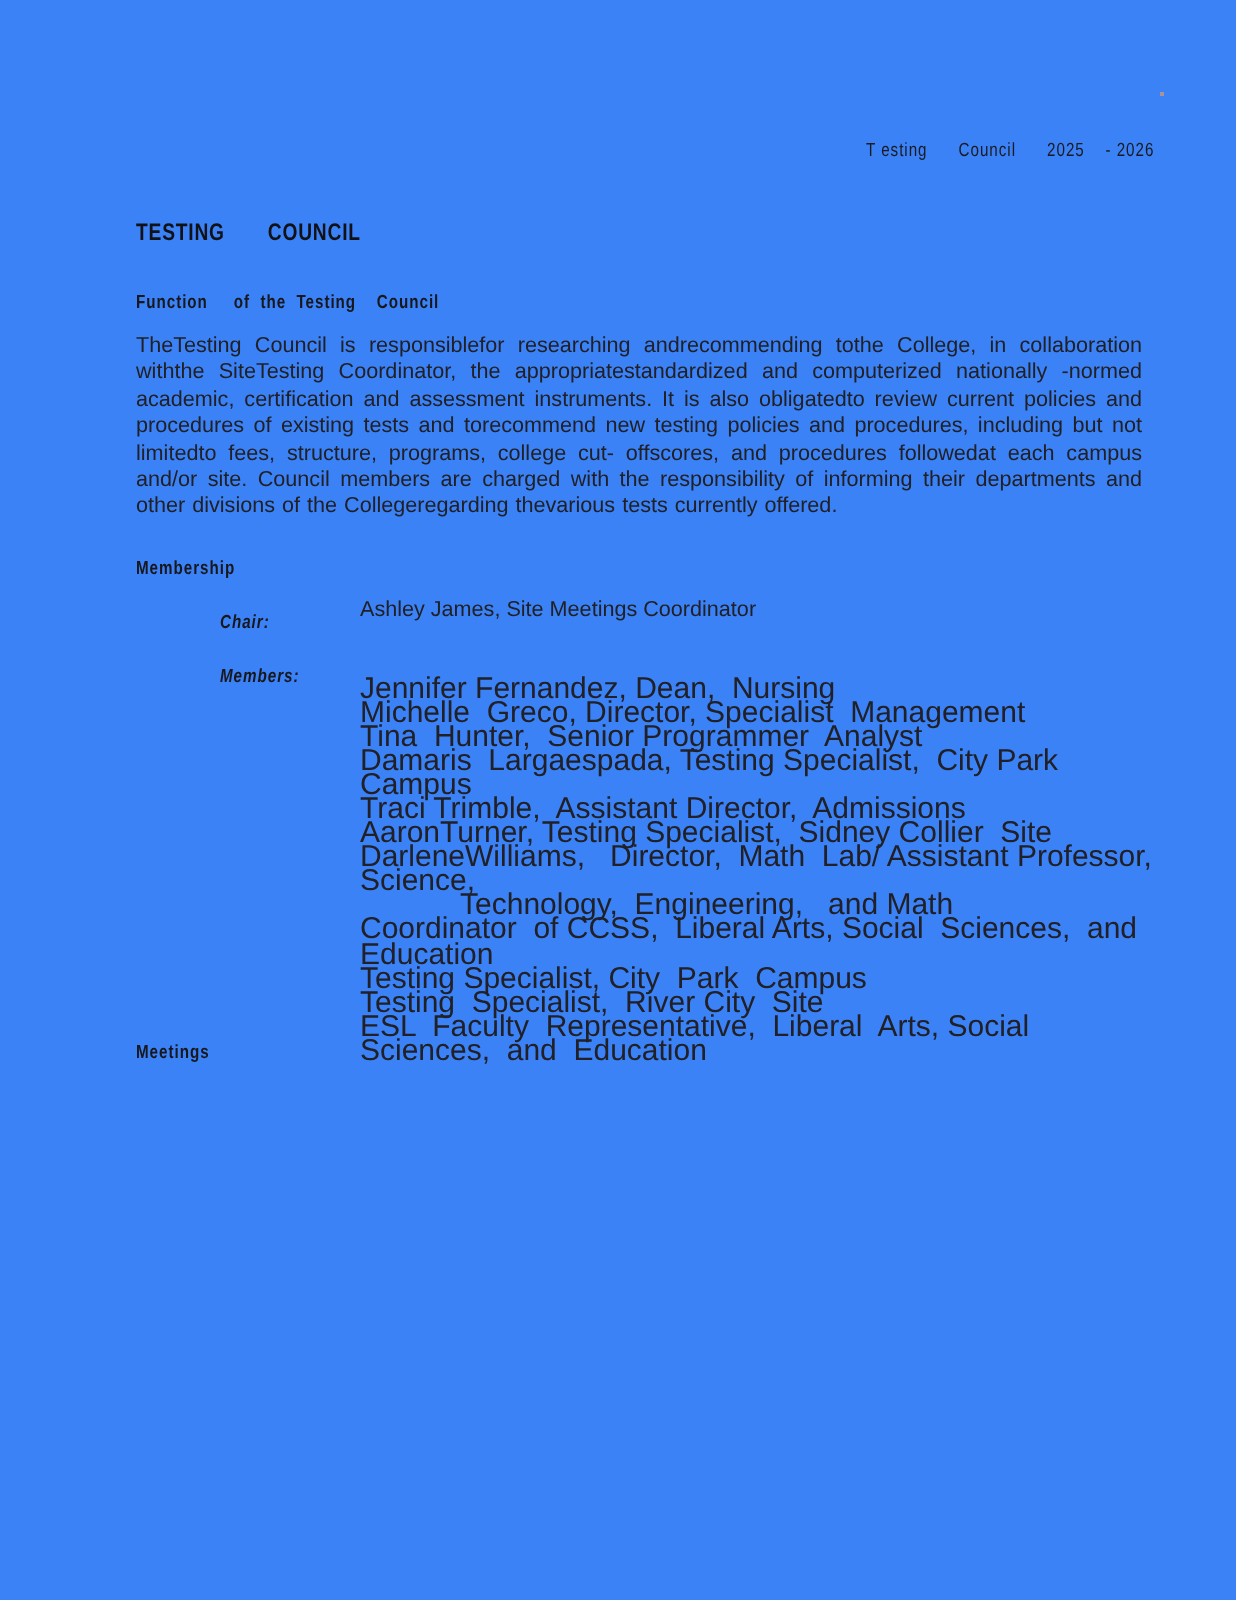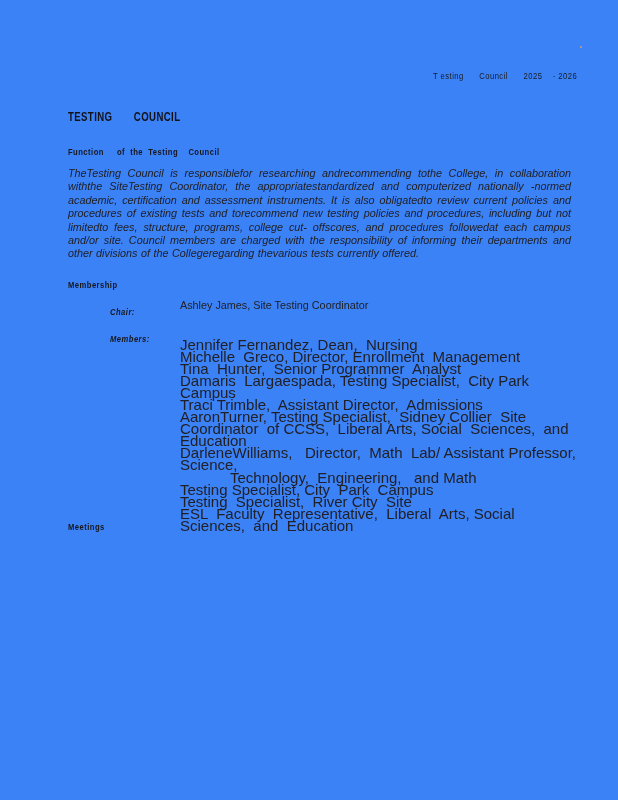--- a/index.html
+++ b/index.html
@@ -37,21 +37,20 @@
   .ital-label {
     font-style: italic;
     font-weight: bold;
     font-size: 9.5px;
     color: #17171c;
   }
   .body-text {
     font-size: 10.8px;
     line-height: 13.4px;
     color: #202026;
-    font-style: italic;
   }
   .para {
     width: 503px;
     text-align: justify;
     word-spacing: 0.5px;
   }
   .members-list {
     width: 400px;
     font-size: 15px;
     line-height: 12.05px;
@@ -88,36 +87,36 @@
   <div class="abs body-text para" style="left:68px; top:167px;">TheTesting Council is responsiblefor researching andrecommending tothe College, in collaboration withthe SiteTesting Coordinator, the appropriatestandardized and computerized nationally -normed academic, certification and assessment instruments. It is also obligatedto review current policies and procedures of existing tests and torecommend new testing policies and procedures, including but not limitedto fees, structure, programs, college cut- offscores, and procedures followedat each campus and/or site. Council members are charged with the responsibility of informing their departments and other divisions of the Collegeregarding thevarious tests currently offered.</div>
 
   <div class="abs" style="left:68px; top:274px;">
     <span class="cond heading">Membership</span>
   </div>
 
   <div class="abs" style="left:110px; top:301px;">
     <span class="cond ital-label">Chair:</span>
   </div>
 
-  <div class="abs chair-value" style="left:180px; top:299px;">Ashley James, Site Testing Coordinator</div>
+  <div class="abs chair-value" style="left:180px; top:299px;">Ashley James, Site Meetings Coordinator</div>
 
   <div class="abs" style="left:110px; top:328px;">
     <span class="cond ital-label">Members:</span>
   </div>
 
   <div class="abs members-list" style="left:180px; top:339px;">
       <div class="member-row">Jennifer Fernandez, Dean,  Nursing</div>
-      <div class="member-row">Michelle  Greco, Director, Enrollment  Management</div>
+      <div class="member-row">Michelle  Greco, Director, Specialist  Management</div>
       <div class="member-row">Tina  Hunter,  Senior Programmer  Analyst</div>
       <div class="member-row">Damaris  Largaespada, Testing Specialist,  City Park  Campus</div>
       <div class="member-row">Traci Trimble,  Assistant Director,  Admissions</div>
       <div class="member-row">AaronTurner, Testing Specialist,  Sidney Collier  Site</div>
-      <div class="member-row">Coordinator  of CCSS,  Liberal Arts, Social  Sciences,  and Education</div>
       <div class="member-row">DarleneWilliams,   Director,  Math  Lab/ Assistant Professor,  Science,
             Technology,  Engineering,   and Math</div>
+      <div class="member-row">Coordinator  of CCSS,  Liberal Arts, Social  Sciences,  and Education</div>
       <div class="member-row">Testing Specialist, City  Park  Campus</div>
       <div class="member-row">Testing  Specialist,  River City  Site</div>
       <div class="member-row">ESL  Faculty  Representative,  Liberal  Arts, Social Sciences,  and  Education</div>
     </div>
 
   <div class="abs" style="left:68px; top:516px;">
     <span class="cond heading">Meetings</span>
   </div>
 
 

